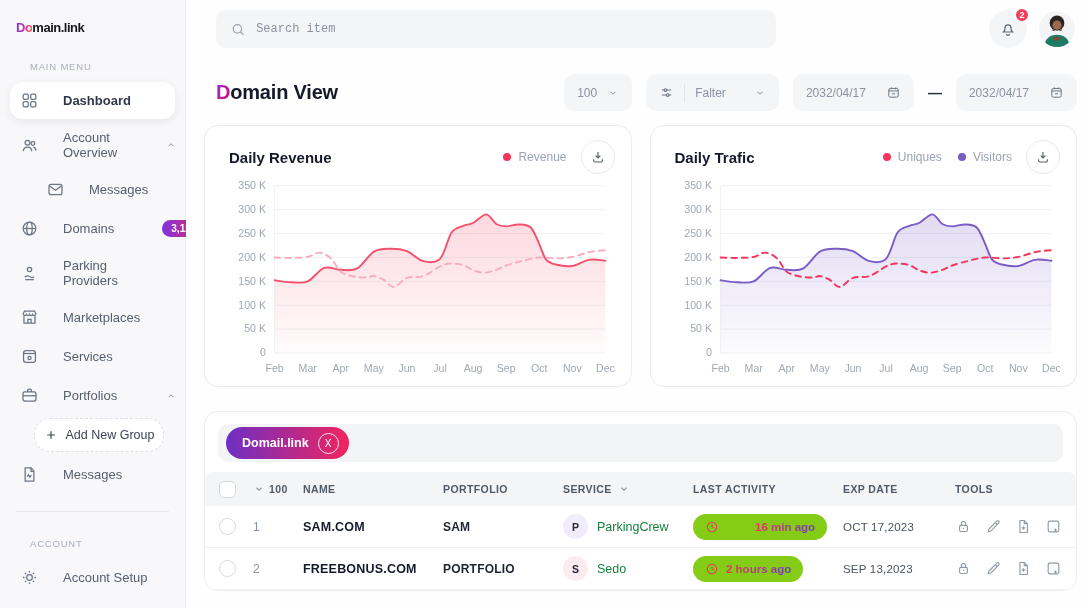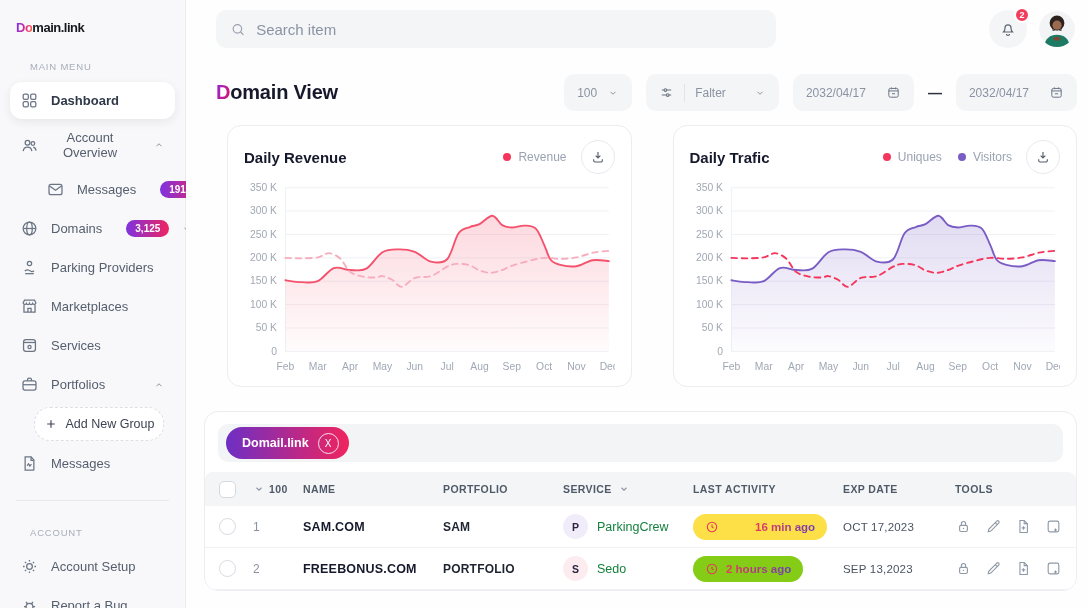--- a/index.html
+++ b/index.html
@@ -4,36 +4,36 @@
 <style>
   * { box-sizing: border-box; margin: 0; padding: 0; }
   html,body { width:1088px; height:608px; overflow:hidden; }
   body { font-family:"Liberation Sans", sans-serif; background:#fff; color:#1b2330; display:flex; }
 
   
   .sidebar { width:186px; min-width:186px; height:100%; background:#f8f8fa; border-right:1px solid #ececf0; padding:16px 10px 0 10px; }
   .logo { font-size:13px; font-weight:800; letter-spacing:-0.5px; padding:4px 4px 0 6px; color:#15171c; }
   .logo-accent { background:linear-gradient(100deg,#7b2ff0 5%,#e02a88 60%,#ff6a3d 100%); -webkit-background-clip:text; background-clip:text; color:transparent; }
   .section-label { font-size:9.5px; letter-spacing:0.8px; color:#a7aeb9; margin:26px 0 10px 20px; }
-  .nav-item { display:flex; align-items:center; gap:12px; padding:9px 10px; border-radius:12px; color:#555f6e; font-size:13px; cursor:pointer; margin-bottom:2px;text-align:center; }
+  .nav-item { display:flex; align-items:center; gap:24px; padding:9px 10px; border-radius:12px; color:#555f6e; font-size:13px; cursor:pointer; margin-bottom:2px; }
   .nav-item .nicon { width:19px; height:19px; color:#6b7584; flex:none; display:flex; }
   .nav-item.active { background:#fff; box-shadow:0 3px 10px rgba(30,35,60,0.08); color:#30394a; font-weight:600; }
   .nav-item .spacer { flex:1; }
   .chev { width:12px; height:12px; color:#8b95a3; flex:none; }
   .subitem { padding-left:36px; }
   .badge { background:linear-gradient(90deg,#7d33e0,#f0245e); color:#fff; font-size:10px; font-weight:600; padding:3px 9px; border-radius:999px; }
   .add-group { display:flex; align-items:center; justify-content:center; gap:8px; margin:4px 0 4px 24px; width:130px; padding:9px 6px; background:#fff; border:1.5px dashed #dcdfe5; border-radius:16px; font-size:12.5px; color:#3c4454; cursor:pointer; }
   .add-group .nicon { width:14px; height:14px; color:#3c4454; display:flex; }
   .side-div { border:none; border-top:1px solid #e7e8ec; margin:18px 6px 0 6px; }
 
   
   .main { flex:1; height:100%; display:flex; flex-direction:column; background:#fefefe; }
   .topbar { display:flex; align-items:center; padding:10px 16px 8px 30px; gap:12px; }
   .search { display:flex; align-items:center; gap:10px; background:#f4f5f7; border-radius:10px; height:38px; width:560px; padding:0 14px; }
-  .search input { border:none; outline:none; background:transparent; font-size:15px; color:#4d7c0f; width:100%; font-family:Liberation Sans, sans-serif; }
+  .search input { border:none; outline:none; background:transparent; font-size:12px; color:#4d7c0f; width:100%; font-family:Liberation Mono, monospace; }
   .search input::placeholder { color:#8a93a3; }
   .search .nicon { width:17px; height:17px; color:#9aa3af; display:flex; }
   .top-spacer { flex:1; }
   .bell-wrap { position:relative; width:38px; height:38px; background:#f4f5f7; border-radius:50%; display:flex; align-items:center; justify-content:center; cursor:pointer; }
   .bell-wrap .nicon { width:18px; height:18px; color:#5b6574; display:flex; }
   .notif-badge { position:absolute; top:-3px; right:-3px; min-width:16px; height:16px; border-radius:999px; background:#f23e5c; border:2px solid #fff; color:#fff; font-size:9px; font-weight:700; display:flex; align-items:center; justify-content:center; padding:0 3px; }
   .avatar { width:36px; height:36px; border-radius:50%; overflow:hidden; cursor:pointer; flex:none; }
 
   .content { padding:10px 14px 0 18px; }
   .page-head { display:flex; align-items:center; margin:8px 0 0 12px; }
@@ -41,21 +41,21 @@
   .title-accent { background:linear-gradient(110deg,#8a2be2,#e0115f); -webkit-background-clip:text; background-clip:text; color:transparent; }
   .head-controls { margin-left:auto; display:flex; align-items:center; gap:14px; }
   .pill { background:#f4f5f7; border-radius:10px; height:37px; display:flex; align-items:center; gap:10px; padding:0 13px; font-size:12px; color:#8a93a3; cursor:pointer; }
   .pill .nicon { width:15px; height:15px; color:#6b7584; display:flex; }
   .pill .vdiv { width:1px; height:18px; background:#e1e4e9; }
   .date-sep { color:#2b3240; font-weight:700; font-size:14px; }
 
   
   .charts-row { display:flex; gap:18px; margin-top:14px; }
   .card { background:#fff; border:1px solid #ececf1; border-radius:14px; }
-  .chart-card { flex:1; padding:14px 16px 8px 16px;margin-left:23px; }
+  .chart-card { flex:1; padding:14px 16px 8px 24px; }
   .chart-head { display:flex; align-items:center; margin-bottom:4px; }
   .chart-title { font-size:15px; font-weight:700; color:#16192c; }
   .legend { margin-left:auto; display:flex; align-items:center; gap:16px; margin-right:14px; }
   .legend-item { display:flex; align-items:center; gap:7px; font-size:12px; color:#9aa3b2; }
   .legend-dot { width:8px; height:8px; border-radius:50%; }
   .dl-btn { width:34px; height:34px; border-radius:50%; border:1px solid #e7eaee; background:#fff; display:flex; align-items:center; justify-content:center; cursor:pointer; }
   .dl-btn .nicon { width:16px; height:16px; color:#555e6b; display:flex; }
   svg.chart { width:100%; height:200px; display:block; }
   .grid-line { stroke:#eef0f4; stroke-width:1; }
   .ylab { fill:#a0a8b4; font-size:11px; text-anchor:end; font-family:"Liberation Sans",sans-serif; }
@@ -481,21 +481,21 @@
       <div class="trow tbody-row">
         <span class="checkbox round"></span>
         <span class="rownum">1</span>
         <span class="dname">SAM.COM</span>
         <span class="dportfolio">SAM</span>
         <span class="service-cell">
           <span class="service-avatar" style="background: rgb(241, 236, 250);">P</span>
           <span class="service-name">ParkingCrew</span>
         </span>
         <span>
-          <span class="activity-pill" style="background: #fde047; gap: 36px;">
+          <span class="activity-pill" style="background: #84cc16; gap: 36px;">
             <span class="nicon">
                 <svg viewBox="0 0 24 24" fill="none" stroke="currentColor" stroke-width="1.8">
                   <circle cx="12" cy="12" r="8"></circle>
                   <path d="M12 7.8V12l2.8 2"></path>
                 </svg>
               </span>
             <span class="activity-text">16 min ago</span>
           </span>
         </span>
         <span class="exp-date">OCT 17,2023</span>

